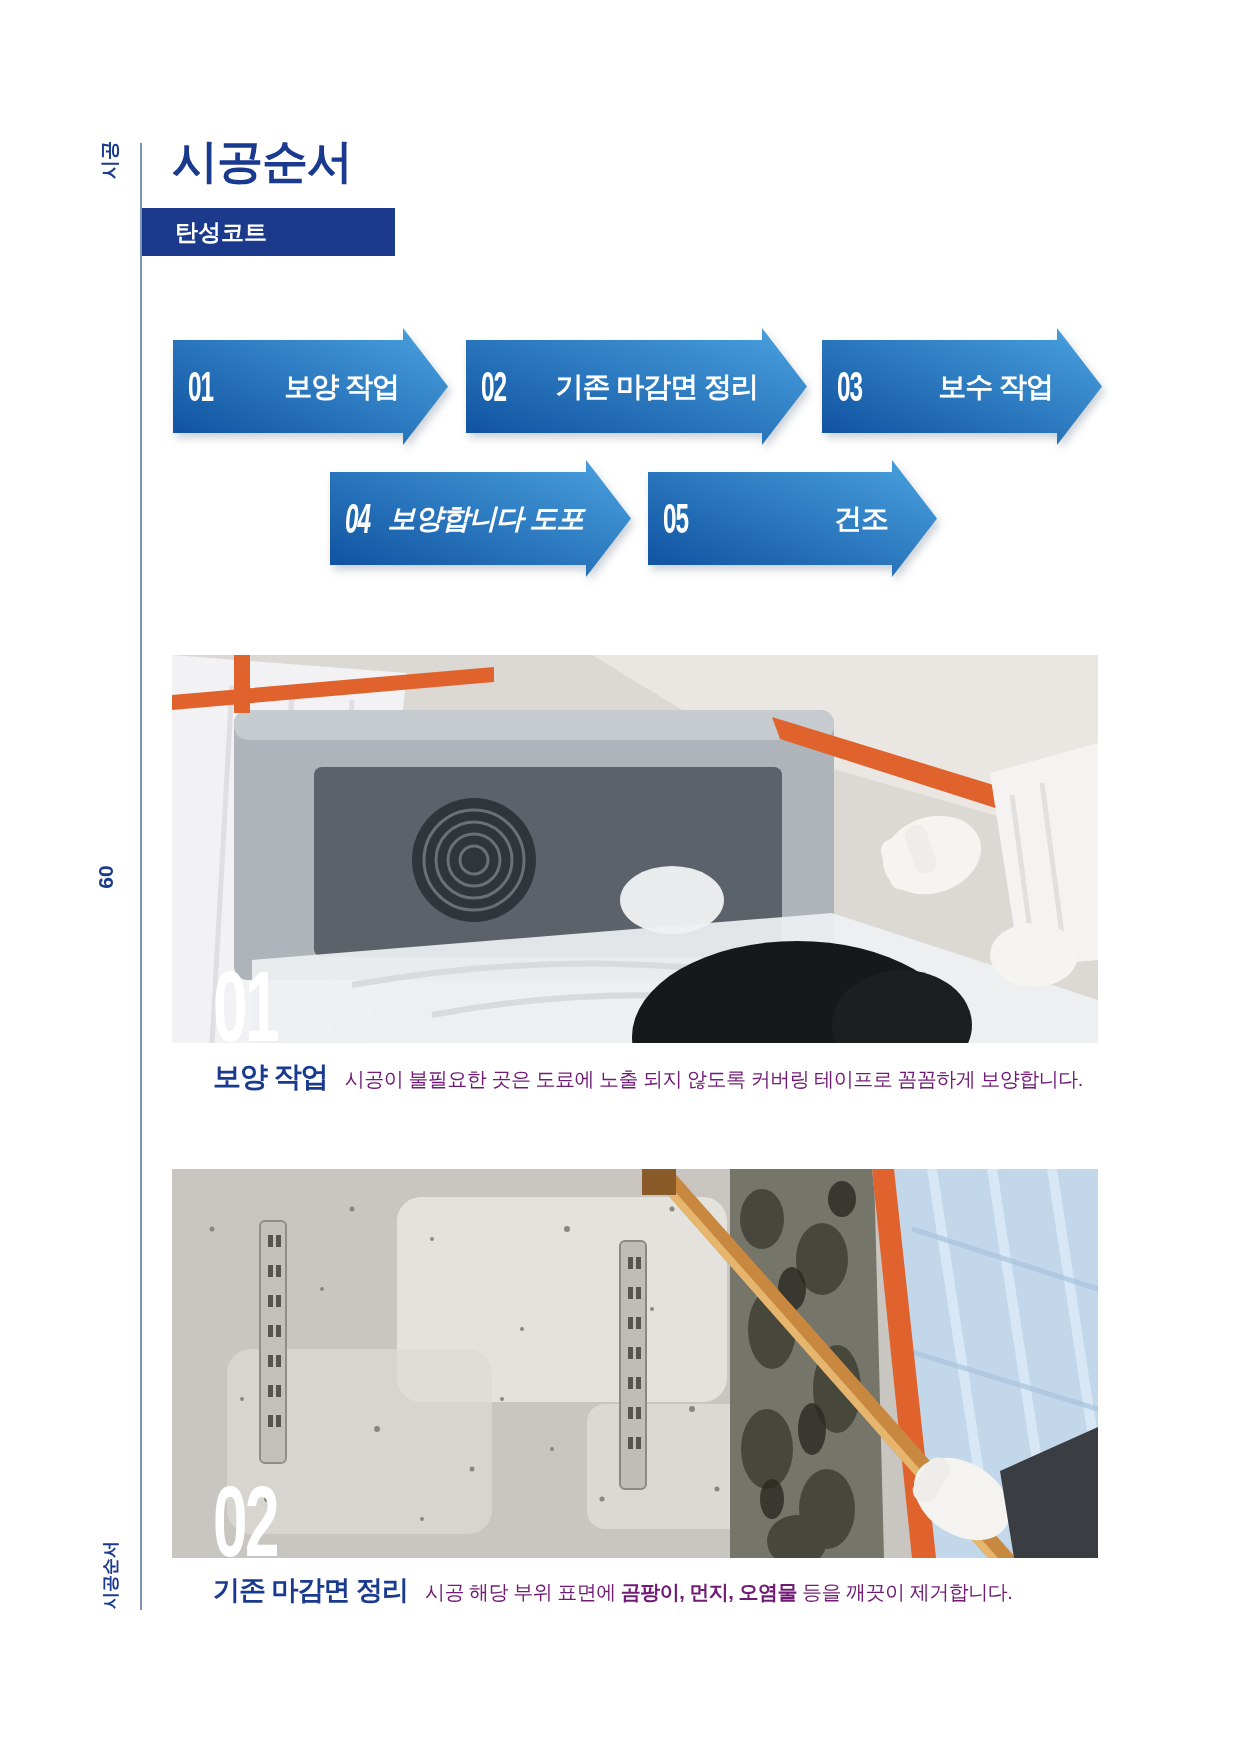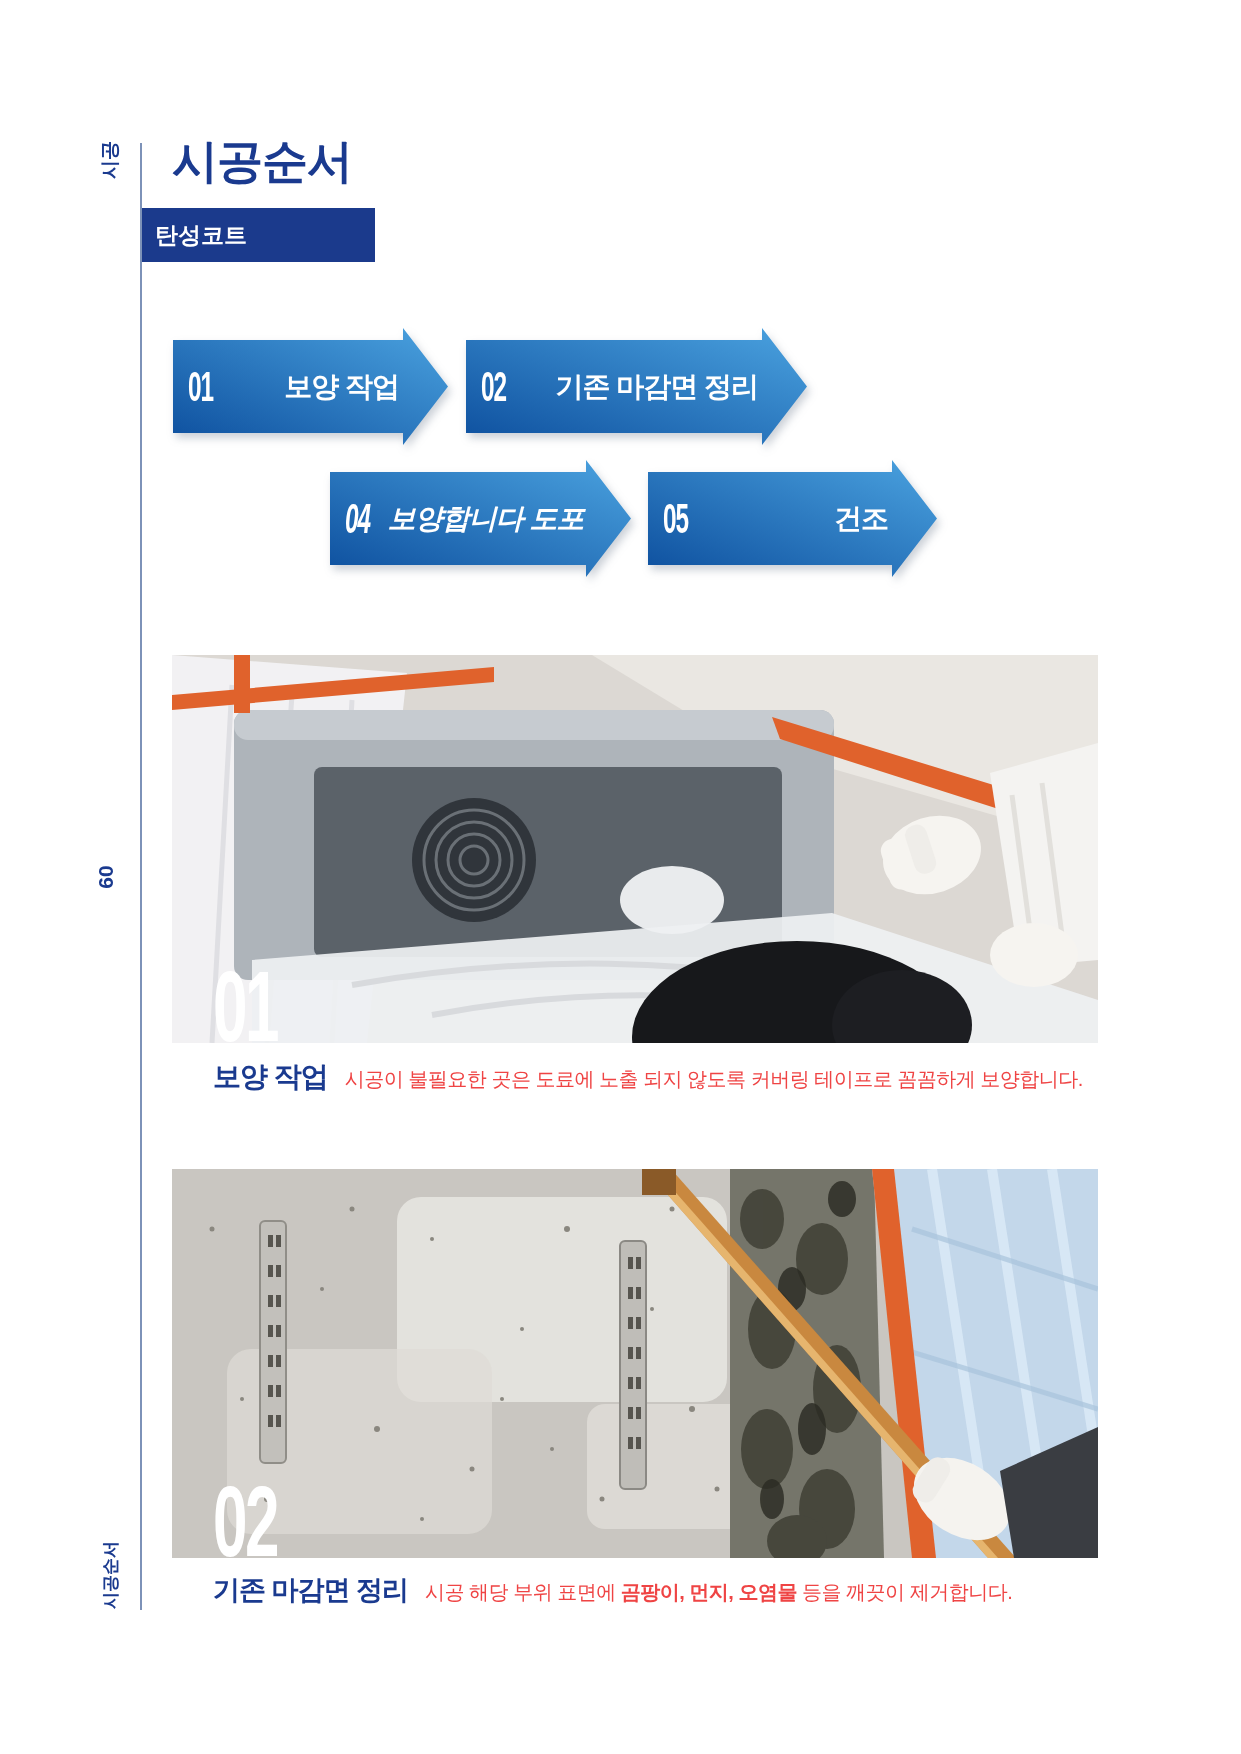--- a/index.html
+++ b/index.html
@@ -8,21 +8,21 @@
     font-family:"Liberation Sans","DejaVu Sans",sans-serif;
   }
   
   .vrule{position:absolute;left:140px;top:143px;width:2px;height:1467px;background:#7d92b8;}
   .side-label{position:absolute;color:#1a3a8f;white-space:nowrap;}
   .side-label.top{left:110px;top:160px;font-size:19px;font-weight:700;transform:translate(-50%,-50%) rotate(-90deg);}
   .pagenum{position:absolute;left:106px;top:877px;font-size:21px;font-weight:700;color:#1a3a8f;transform:translate(-50%,-50%) rotate(-90deg);}
   .side-label.bottom{left:110px;top:1575px;font-size:17px;font-weight:600;transform:translate(-50%,-50%) rotate(-90deg);}
   
   .title{position:absolute;left:172px;top:131px;margin:0;font-size:46px;font-weight:800;color:#1a3a8f;letter-spacing:-1px;}
-  .banner{position:absolute;left:142px;top:208px;width:233px;height:54px;background:#1b3a8c;display:flex;align-items:center;}
+  .banner{position:absolute;left:142px;top:208px;width:233px;height:48px;background:#1b3a8c;display:flex;align-items:center;padding-left:20px;}
   .banner span{color:#ffffff;font-size:23px;font-weight:600;margin-left:13px;letter-spacing:0px;}
   
   .step{position:absolute;height:117px;}
   .step svg{position:absolute;left:0;top:0;filter:drop-shadow(3px 5px 4px rgba(70,85,110,.28));}
   .step-overlay{position:absolute;left:0;top:12px;bottom:12px;right:49px;display:flex;align-items:center;}
   .step-num{display:inline-block;color:#fff;font-size:42px;font-weight:700;letter-spacing:-2px;
             transform:scaleX(.58);transform-origin:left center;margin-left:15px;}
   .step-label{margin-left:auto;color:#fff;font-size:28px;font-weight:700;white-space:nowrap;letter-spacing:-1px;}
   .step1{left:173px;top:328px;width:275px;}
   .step2{left:466px;top:328px;width:341px;}
@@ -35,21 +35,21 @@
   .photo1{top:655px;height:388px;}
   .photo2{top:1169px;height:389px;}
   .photo-num{position:absolute;left:41px;bottom:-2px;color:#ffffff;font-size:100px;font-weight:700;line-height:.78;
              letter-spacing:-4px;display:inline-block;transform:scaleX(.62);transform-origin:left bottom;}
   
   .caption{position:absolute;left:172px;width:1000px;padding-left:41px;display:flex;align-items:baseline;gap:17px;white-space:nowrap;}
   .cap1{top:1058px;}
   .cap2{top:1572px;}
   .cap-heading{color:#1a3a8f;font-size:28px;font-weight:800;letter-spacing:-1px;}
   .cap2 .cap-heading{font-size:27px;}
-  .cap-body{color:#ef4444;font-size:20px;letter-spacing:-0.5px;}
+  .cap-body{color:#701a75;font-size:20px;letter-spacing:-0.5px;}
   .cap-body b{font-weight:700;}
 </style>
 </head>
 <body>
 
 <div class="page">
 
   <div class="side-label top">시공</div>
   <div class="vrule"></div>
   <div class="pagenum">60</div>
@@ -85,20 +85,35 @@
           </linearGradient>
         </defs>
       <polygon points="0,12 296,12 296,0 341,58.5 296,117 296,105 0,105" fill="url(#g2)"></polygon>
     </svg>
     <div class="step-overlay">
       <span class="step-num">02</span>
       <span class="step-label">기존 마감면 정리</span>
     </div>
   </div>
 
+  <div class="step step3">
+    <svg width="280" height="117" viewBox="0 0 280 117">
+      <defs>
+          <linearGradient id="g3" x1="0" y1="1" x2="1" y2="0">
+        <stop offset="0" stop-color="#0d4f9e"></stop>
+            <stop offset="1" stop-color="#4ba3e0"></stop>
+          </linearGradient>
+        </defs>
+      <polygon points="0,12 235,12 235,0 280,58.5 235,117 235,105 0,105" fill="url(#g3)"></polygon>
+    </svg>
+    <div class="step-overlay">
+      <span class="step-num">03</span>
+      <span class="step-label">보수 작업</span>
+    </div>
+  </div>
 
   <div class="step step4">
     <svg width="301" height="117" viewBox="0 0 301 117">
       <defs>
           <linearGradient id="g4" x1="0" y1="1" x2="1" y2="0">
         <stop offset="0" stop-color="#0d4f9e"></stop>
             <stop offset="1" stop-color="#4ba3e0"></stop>
           </linearGradient>
         </defs>
       <polygon points="0,12 256,12 256,0 301,58.5 256,117 256,105 0,105" fill="url(#g4)"></polygon>

